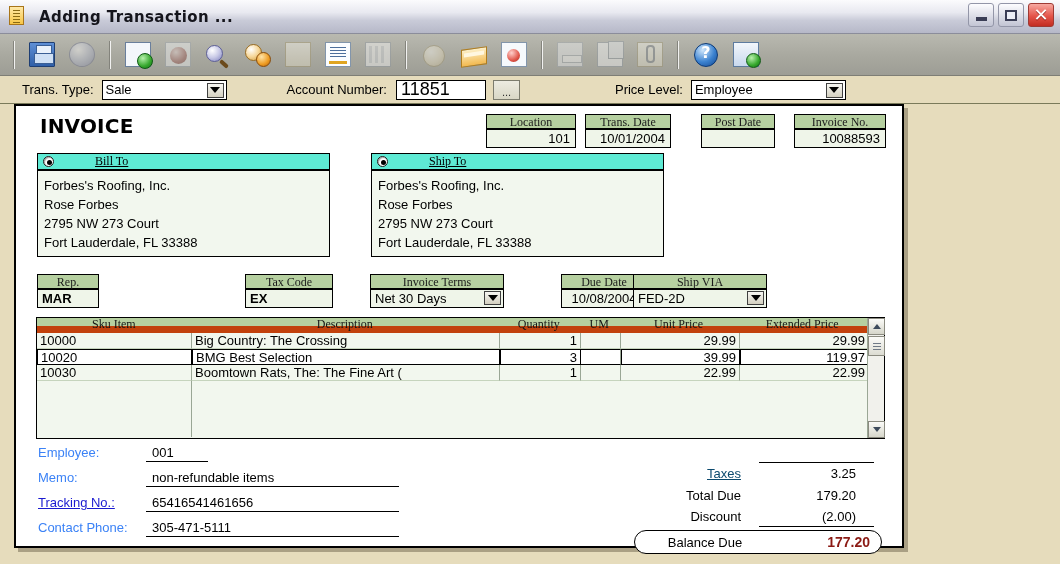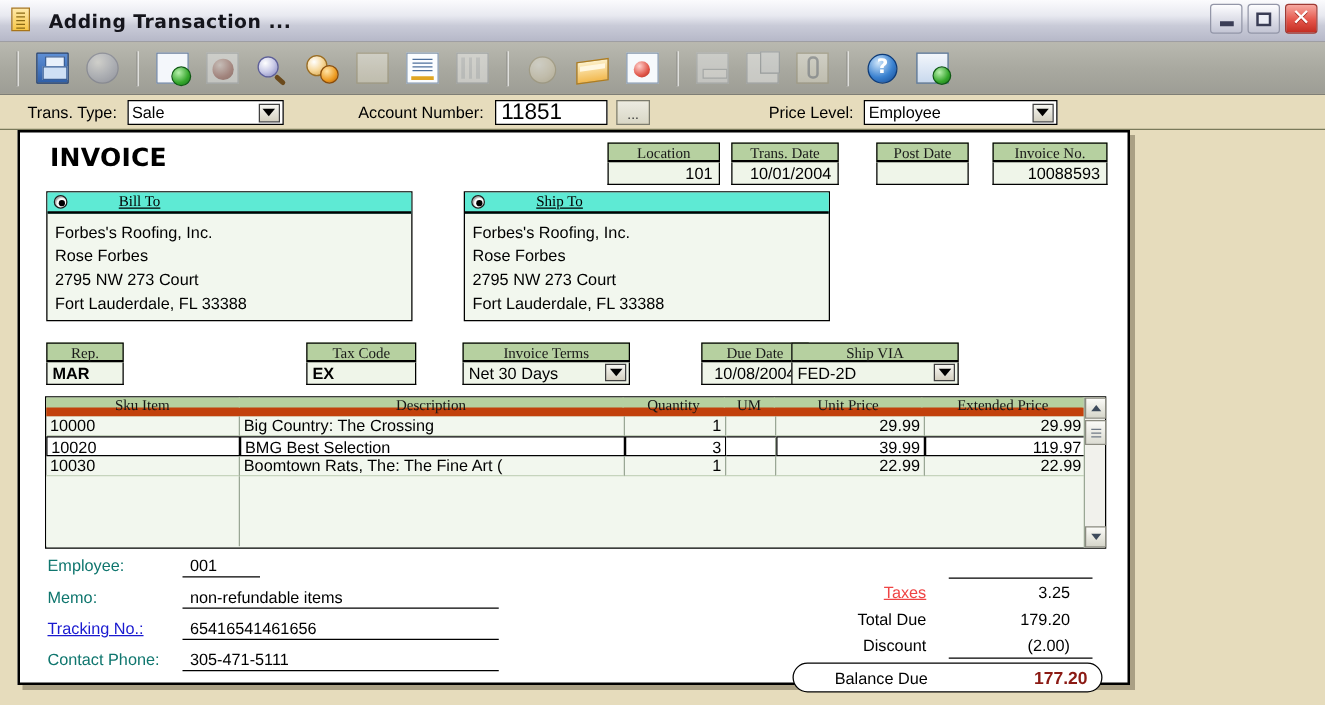--- a/index.html
+++ b/index.html
@@ -254,31 +254,31 @@
     background: linear-gradient(to bottom,#fbfbf8,#dcdcd2);
     border: 1px solid #8b8b80;
   }
   .thumb::after {
     content:""; position:absolute; left:4px; top:6px; width:8px; height:1px; background:#707a86;
     box-shadow: 0 3px 0 #707a86, 0 6px 0 #707a86;
   }
 
   
   .bfrow { position: absolute; display: flex; align-items: baseline; }
-  .bflabel { font: 13px "Liberation Sans", sans-serif; color: #0f766e; }
+  .bflabel { font: 13px "Liberation Sans", sans-serif; color: #3b82f6; }
   .bflabel.link { color: #1a1ad0; text-decoration: underline; }
   .bfval {
     font: 13px "Liberation Sans", sans-serif; color: #000;
     border-bottom: 1px solid #000; padding-left: 6px; padding-bottom: 1px;
   }
 
   
   .trow { position: absolute; display: flex; align-items: baseline; }
   .tlabel { font: 13px "Liberation Sans", sans-serif; color: #000; text-align: right; }
-  .tlabel.link { color: #ef4444; text-decoration: underline; }
+  .tlabel.link { color: #0c4a6e; text-decoration: underline; }
   .tval { font: 13px "Liberation Sans", sans-serif; color: #000; text-align: right; }
   .truleline { position: absolute; height: 1px; background: #000; }
   .balance {
     position: absolute; border: 1px solid #000; border-radius: 13px;
     display: flex; align-items: center; background: #fff;
   }
   .balance .bl { font: 13px "Liberation Sans", sans-serif; color: #000; }
   .balance .bv { font: bold 14px "Liberation Sans", sans-serif; color: #8b1a14; }
 </style>
 </head>

